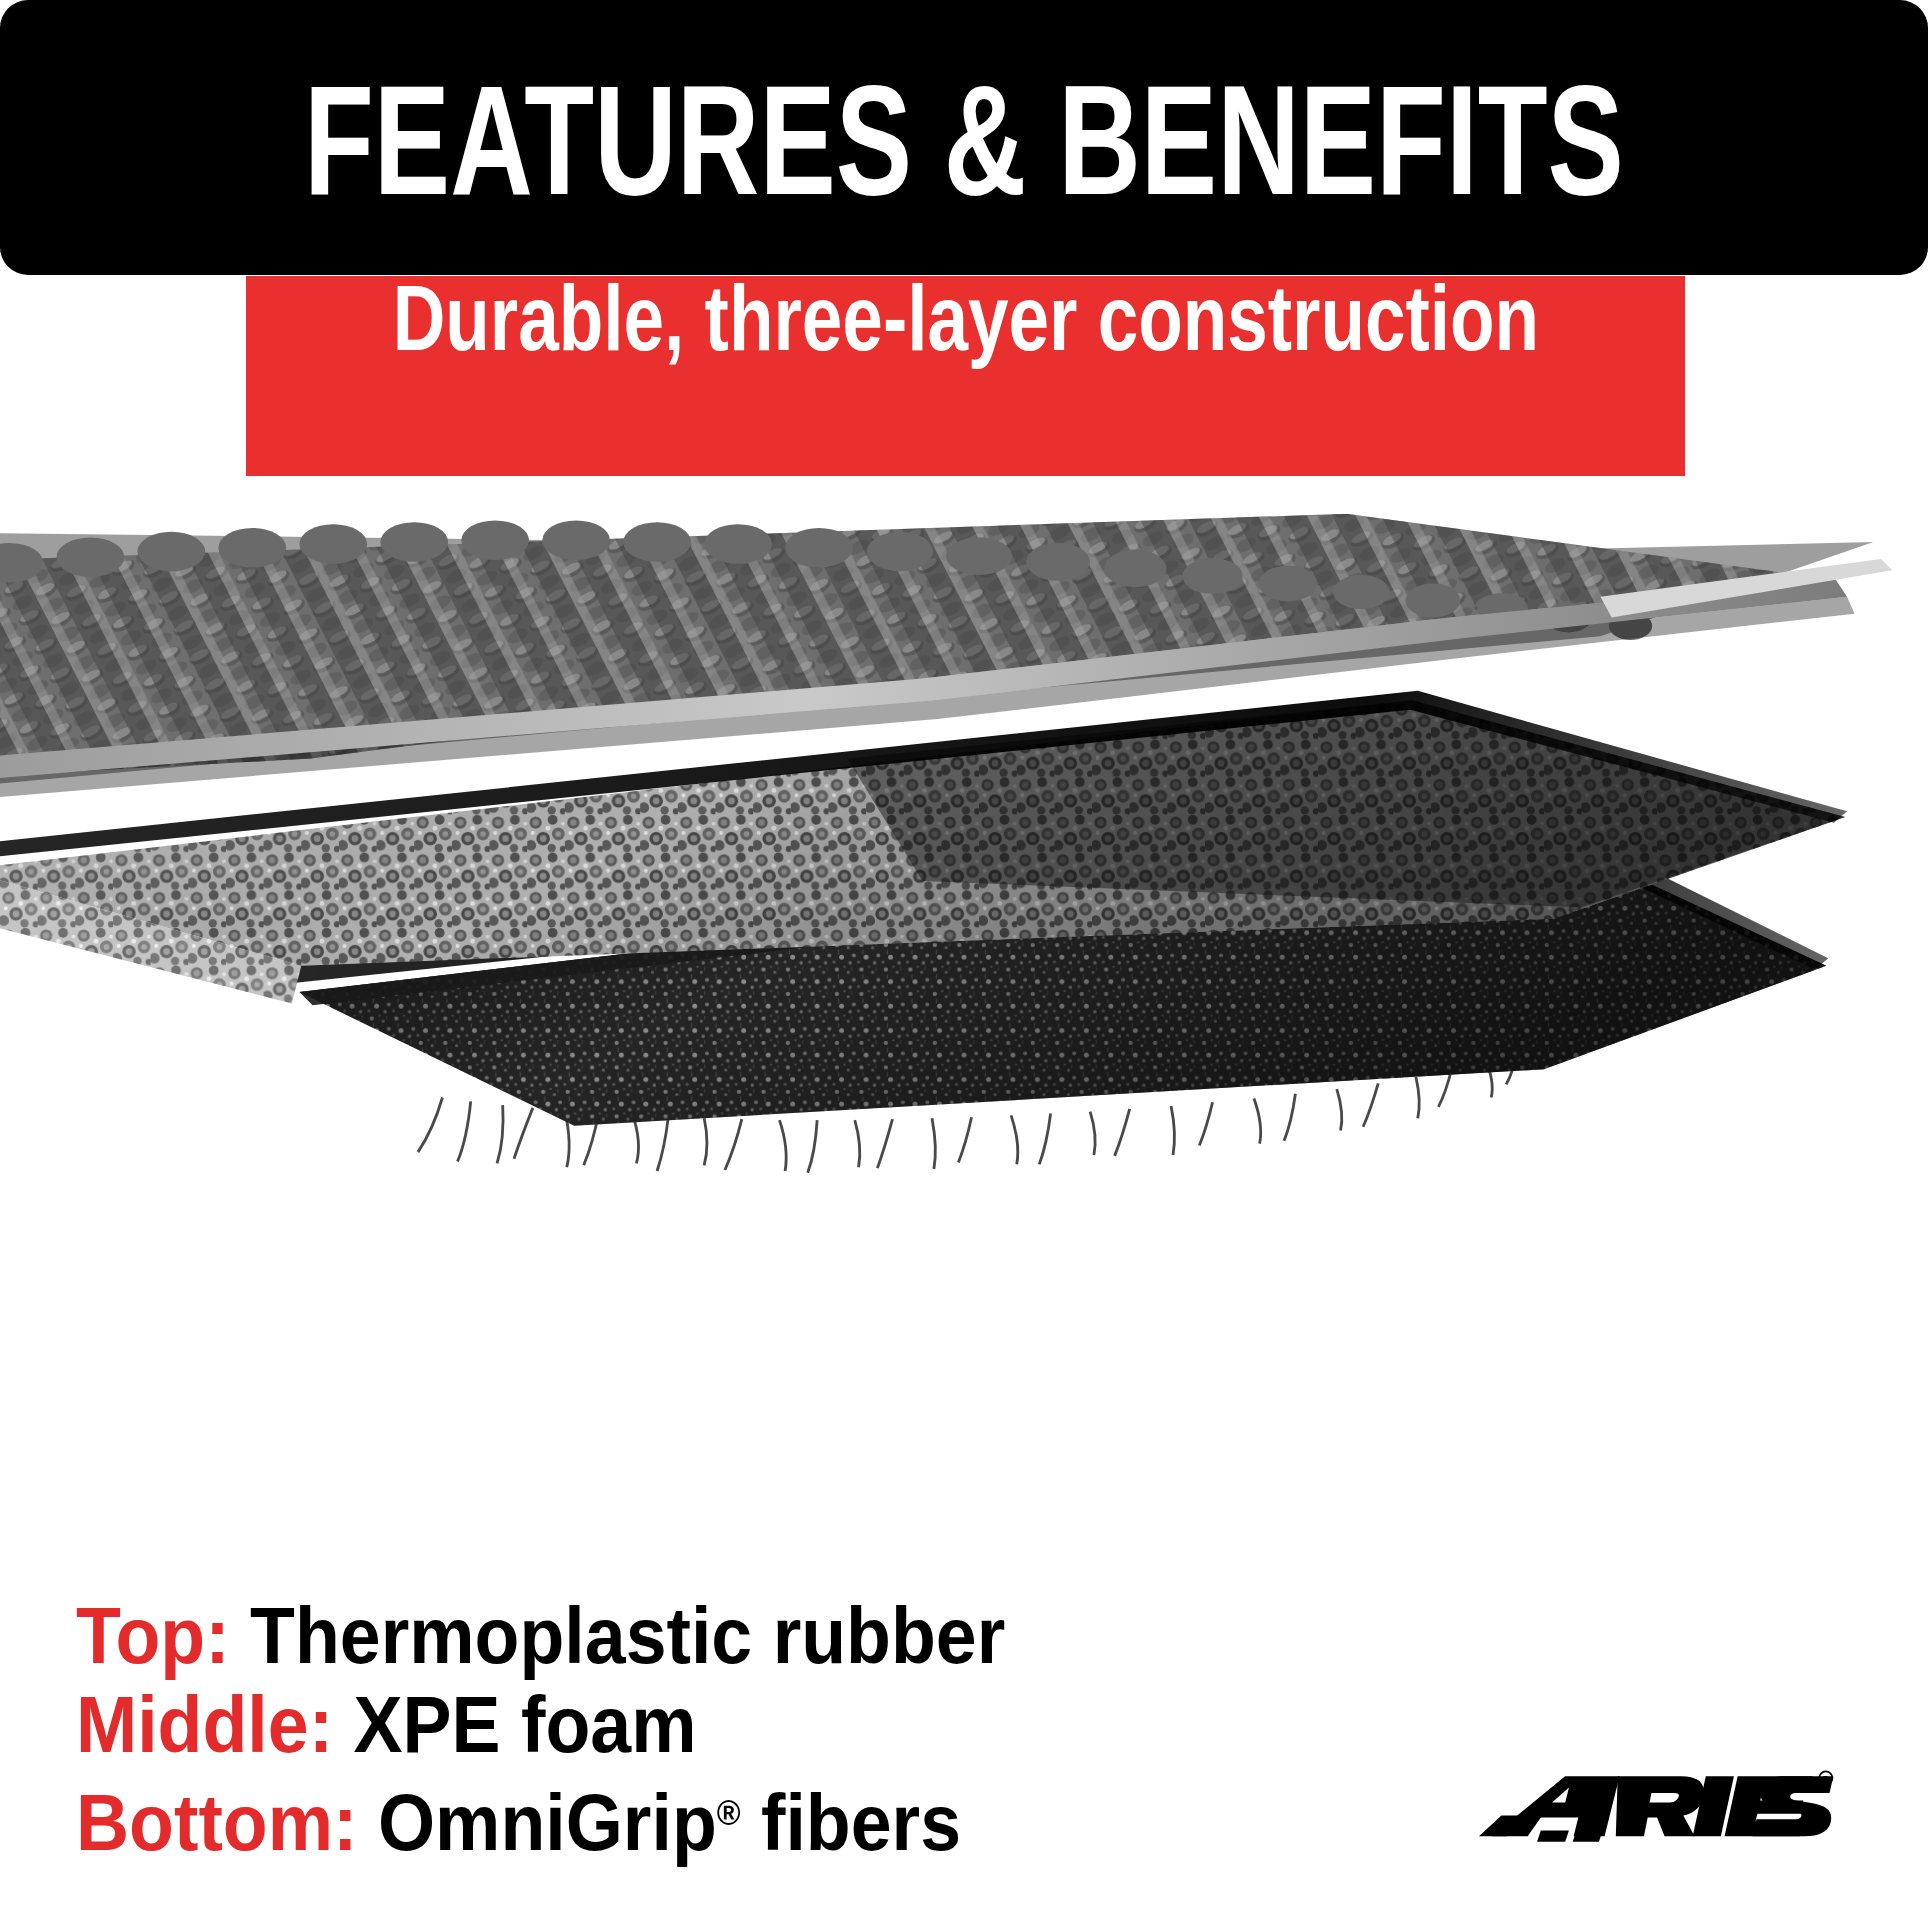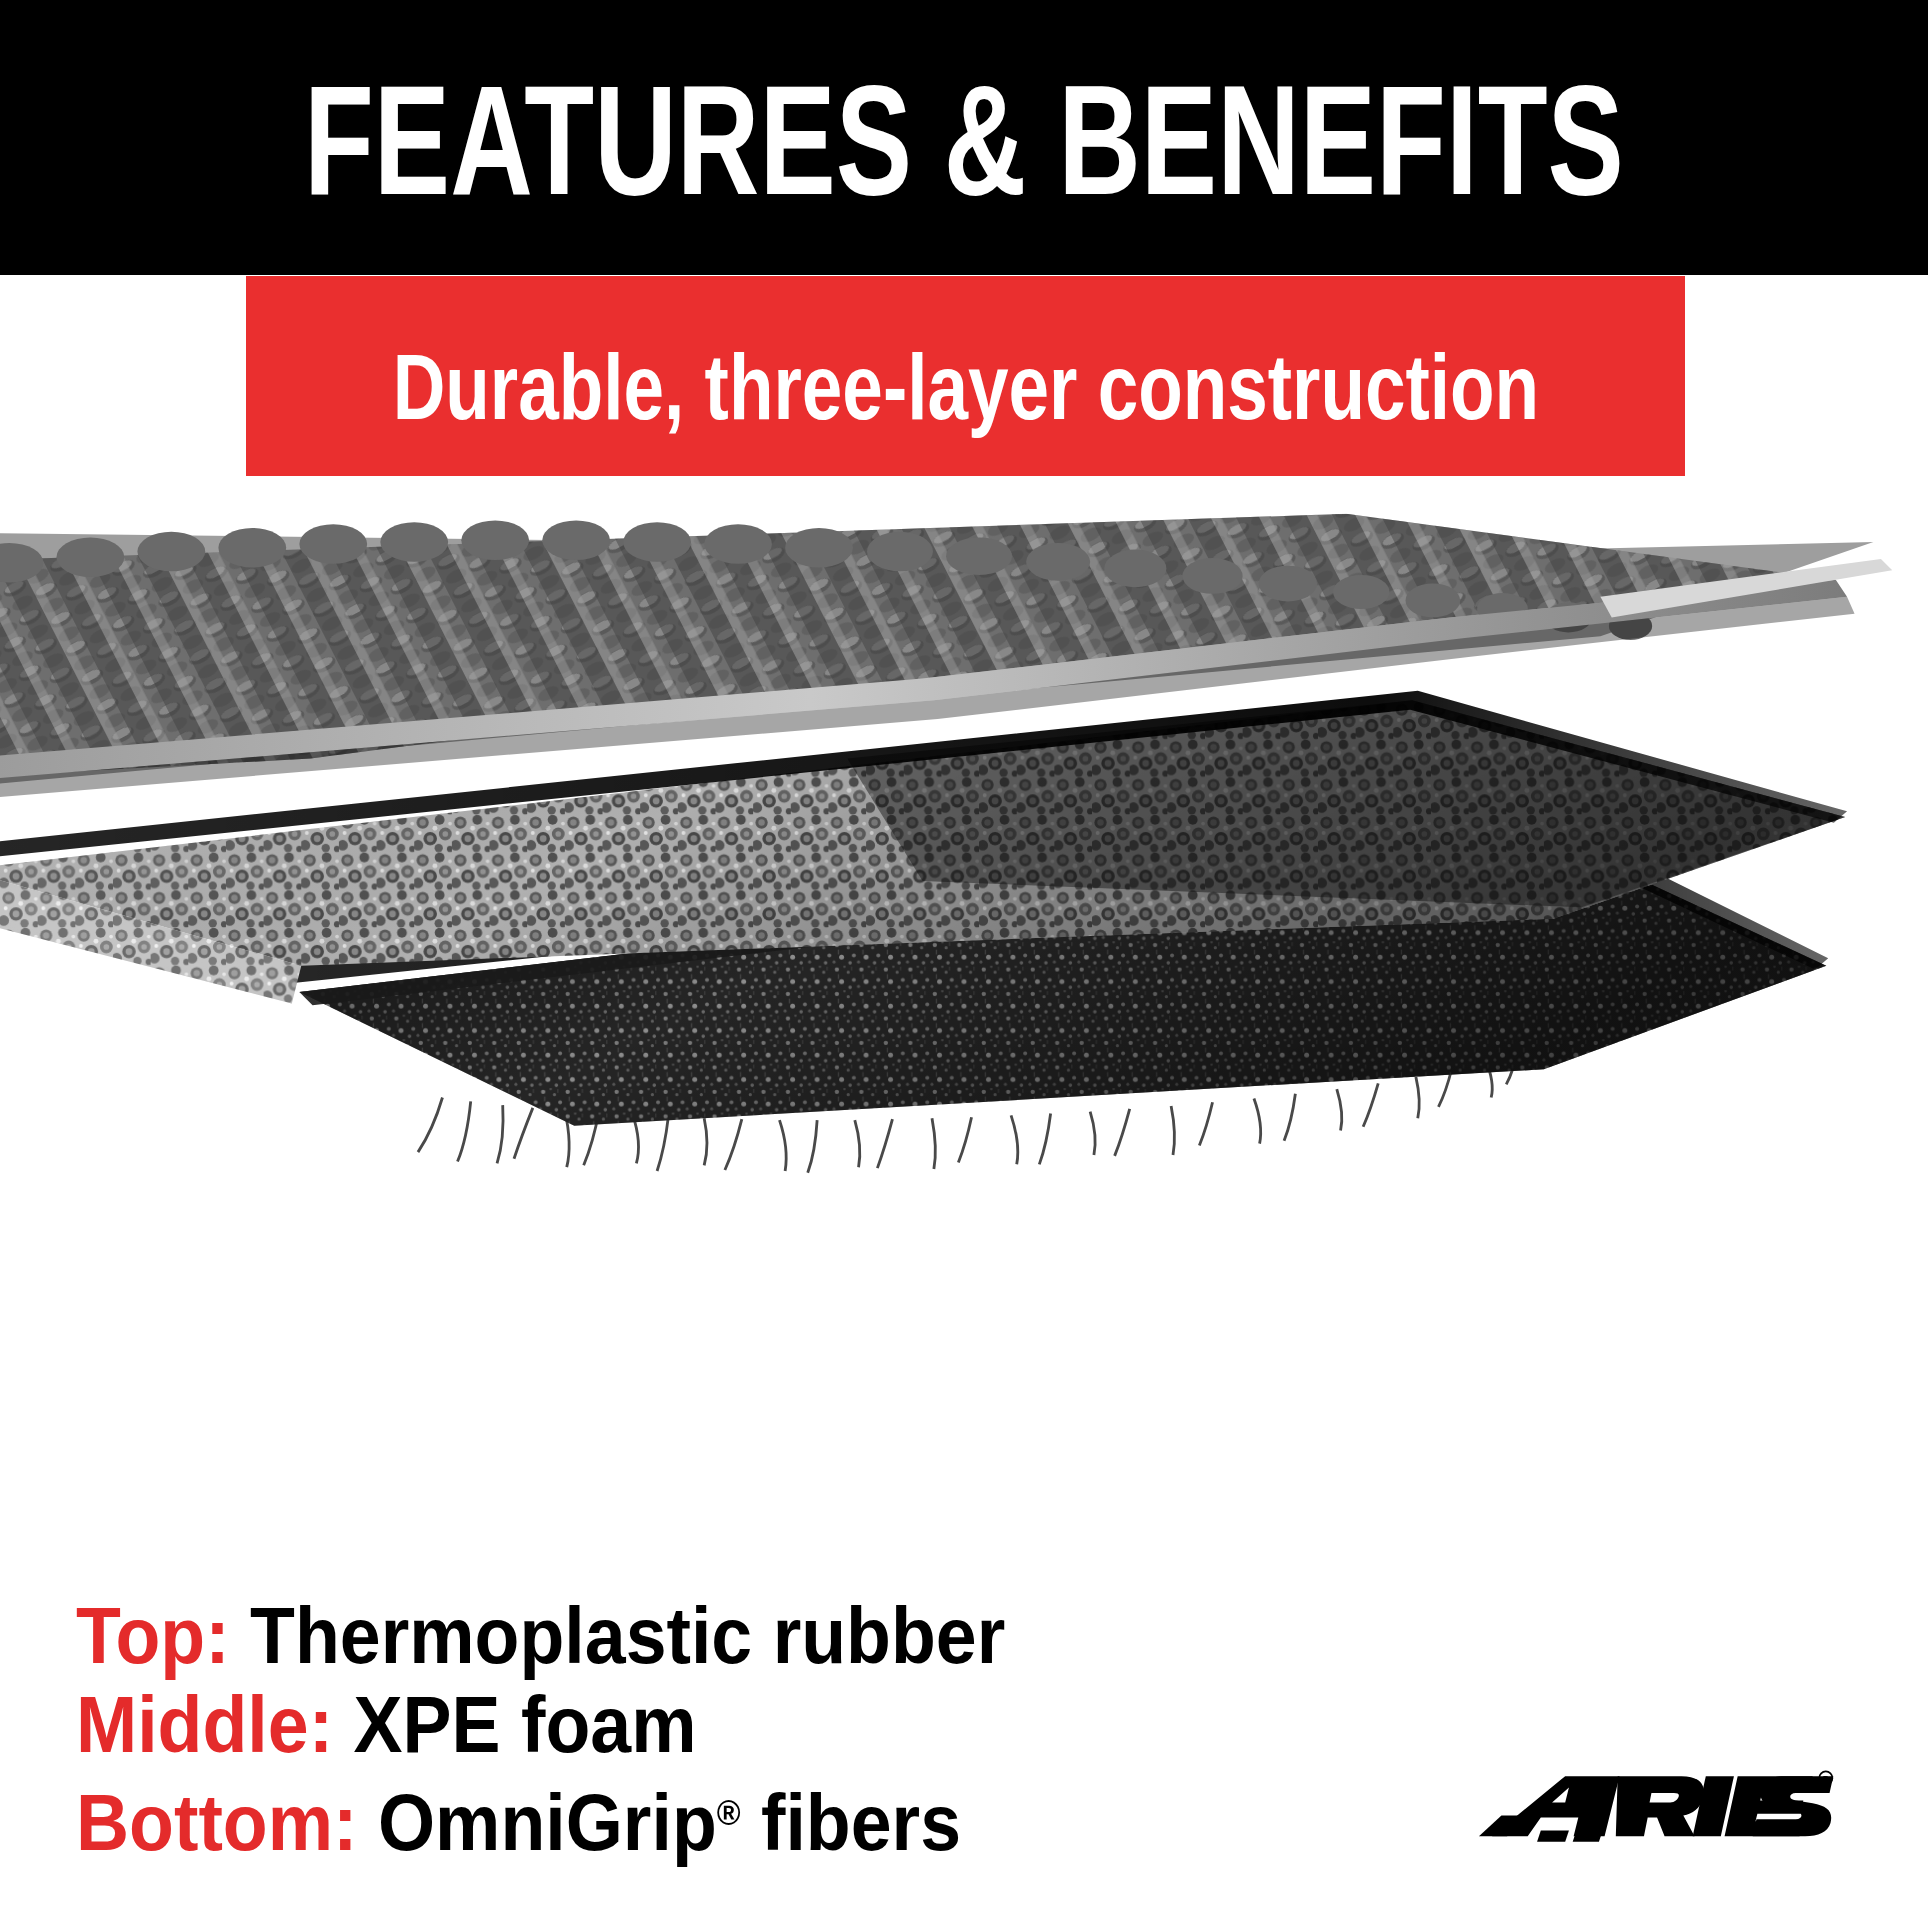--- a/index.html
+++ b/index.html
@@ -19,20 +19,21 @@
   
   .header-bar {
     position: absolute;
     left: 0; top: 0;
     width: 1928px;
     height: 275px;
     background: #000000;
     display: flex;
     align-items: center;
     justify-content: center;
+    border-radius: 28px;
   }
   .header-title {
     color: #ffffff;
     font-family: "Liberation Sans Narrow", "Liberation Sans", sans-serif;
     font-weight: 700;
     font-size: 130px;
     line-height: 1;
     letter-spacing: 0px;
     white-space: nowrap;
     transform: scaleX(0.88) scaleY(1.20);
@@ -42,21 +43,21 @@
 
   
   .sub-banner {
     position: absolute;
     left: 246px;
     top: 276px;
     width: 1439px;
     height: 221px;
     background: #ea2f2f;
     display: flex;
-    align-items: center;
+    align-items: flex-start;
     justify-content: center;
   }
   .sub-banner-text {
     color: #ffffff;
     font-family: "Liberation Sans Narrow", "Liberation Sans", sans-serif;
     font-weight: 700;
     font-size: 81px;
     line-height: 1;
     white-space: nowrap;
     transform: scaleX(0.90) scaleY(1.14);

